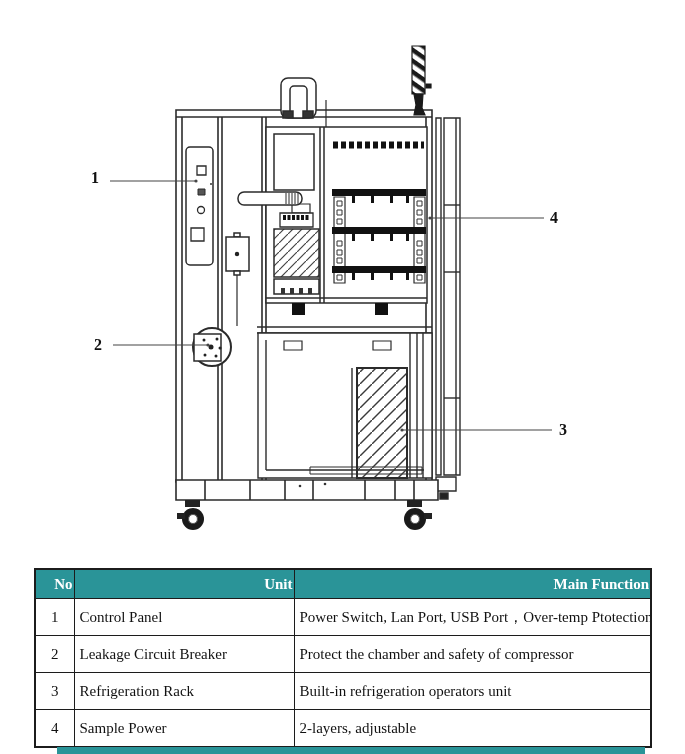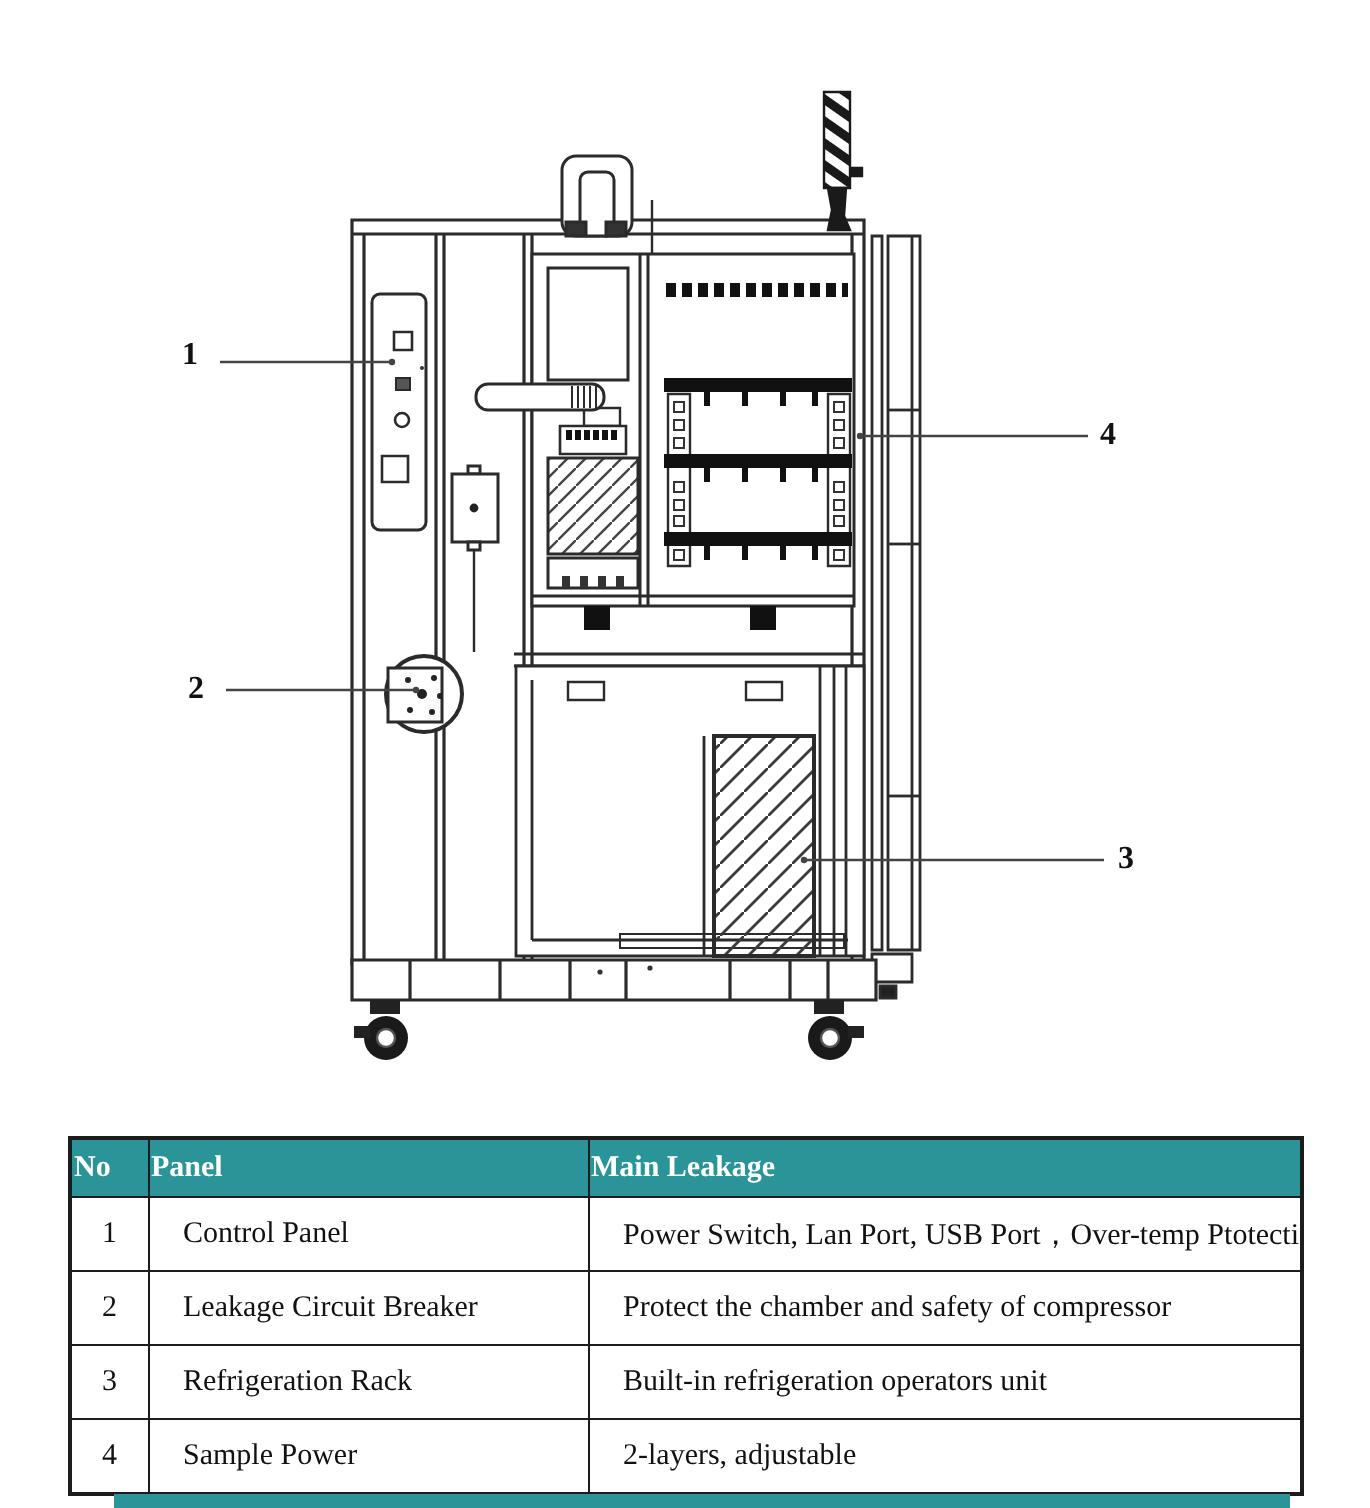--- a/index.html
+++ b/index.html
@@ -10,24 +10,24 @@
            font-size:16px;color:#111;line-height:16px;}
   #c1{left:91px;top:170px}
   #c2{left:94px;top:337px}
   #c3{left:559px;top:422px}
   #c4{left:550px;top:210px}
 
   table.parts{position:absolute;left:34px;top:568px;width:616px;border-collapse:collapse;
               table-layout:fixed;font-family:"Liberation Serif",serif;font-size:15px;color:#111;
               border:2px solid #1c1c1c;}
   table.parts th, table.parts td{border:1.5px solid #1c1c1c;overflow:hidden;white-space:nowrap;}
-  table.parts th{height:26px;font-weight:bold;color:#fff;text-align:left;font-size:15px;}
+  table.parts th{height:26px;font-weight:bold;color:#fff;text-align:right;font-size:15px;}
   table.parts td{height:34px;}
   td.no{text-align:center;}
-  td.name,td.func{padding-left:17px;text-align:left;}
+  td.name,td.func{padding-left:5px;text-align:left;}
   .next-strip{position:absolute;left:57px;top:747px;width:588px;height:7px;}
   svg line, svg rect, svg path, svg circle { vector-effect:non-scaling-stroke; }
 </style>
 </head>
 <body>
 
 <div class="page">
 
   <svg class="fig" viewBox="0 0 685 560" xmlns="http://www.w3.org/2000/svg">
     <defs>
@@ -253,22 +253,22 @@
 
   <table class="parts">
     <colgroup>
         <col style="width:39px">
         <col style="width:220px">
         <col style="width:357px">
       </colgroup>
     <thead>
       <tr class="thead-row" style="background: rgb(42, 148, 152); color: rgb(255, 255, 255);">
         <th>No</th>
-        <th>Panel</th>
-        <th>Main Leakage</th>
+        <th>Unit</th>
+        <th>Main Function</th>
       </tr>
     </thead>
     <tbody>
       <tr>
         <td class="no">1</td>
         <td class="name">Control Panel</td>
         <td class="func">Power Switch, Lan Port, USB Port，Over-temp Ptotection</td>
       </tr>
       <tr>
         <td class="no">2</td>

